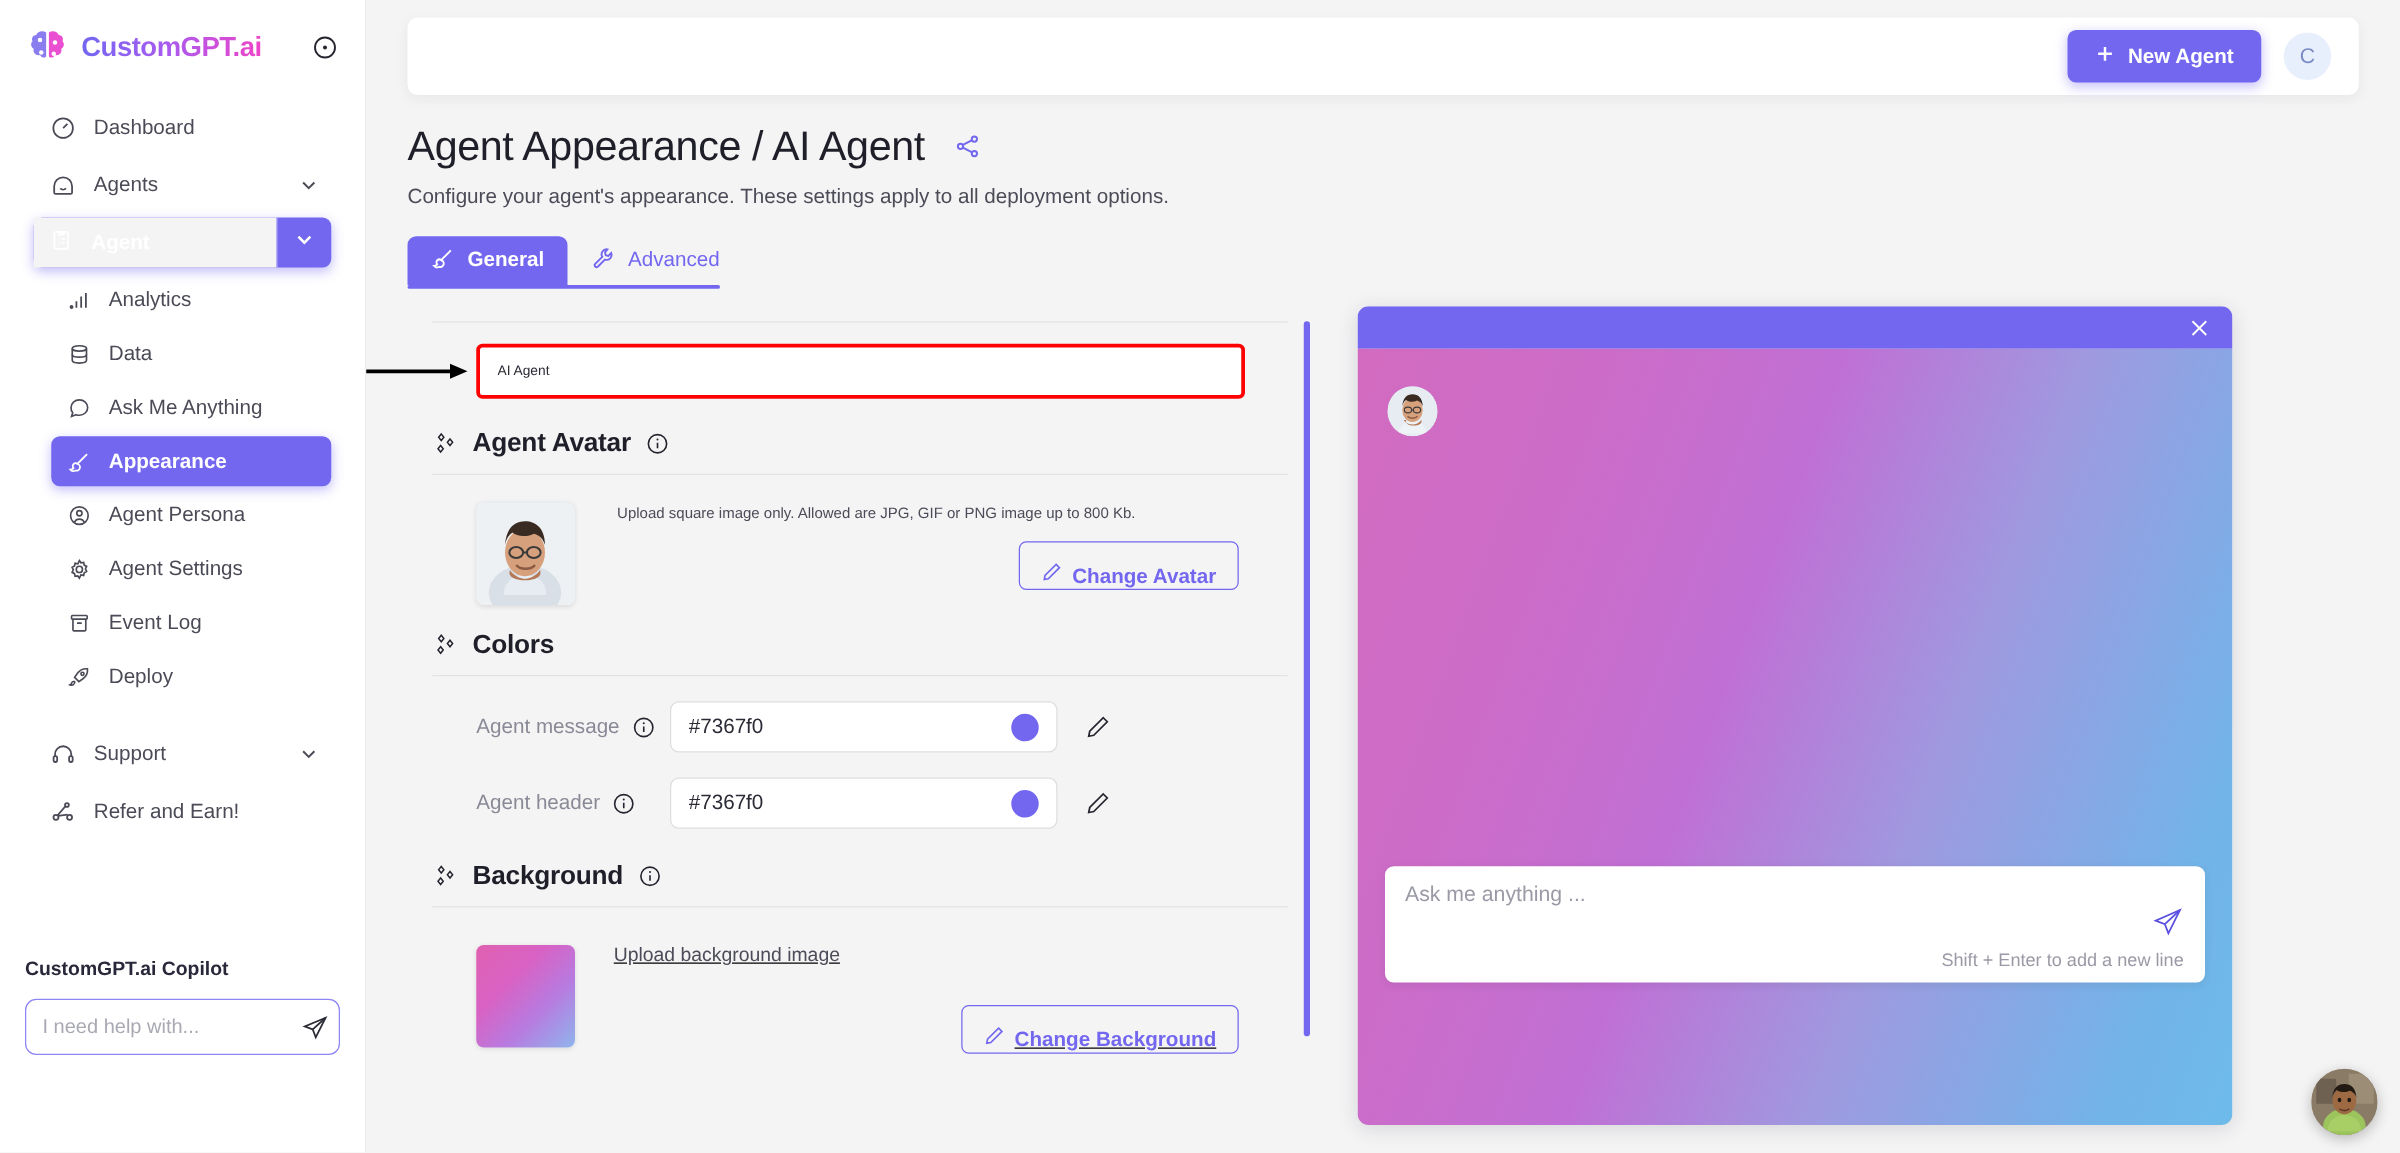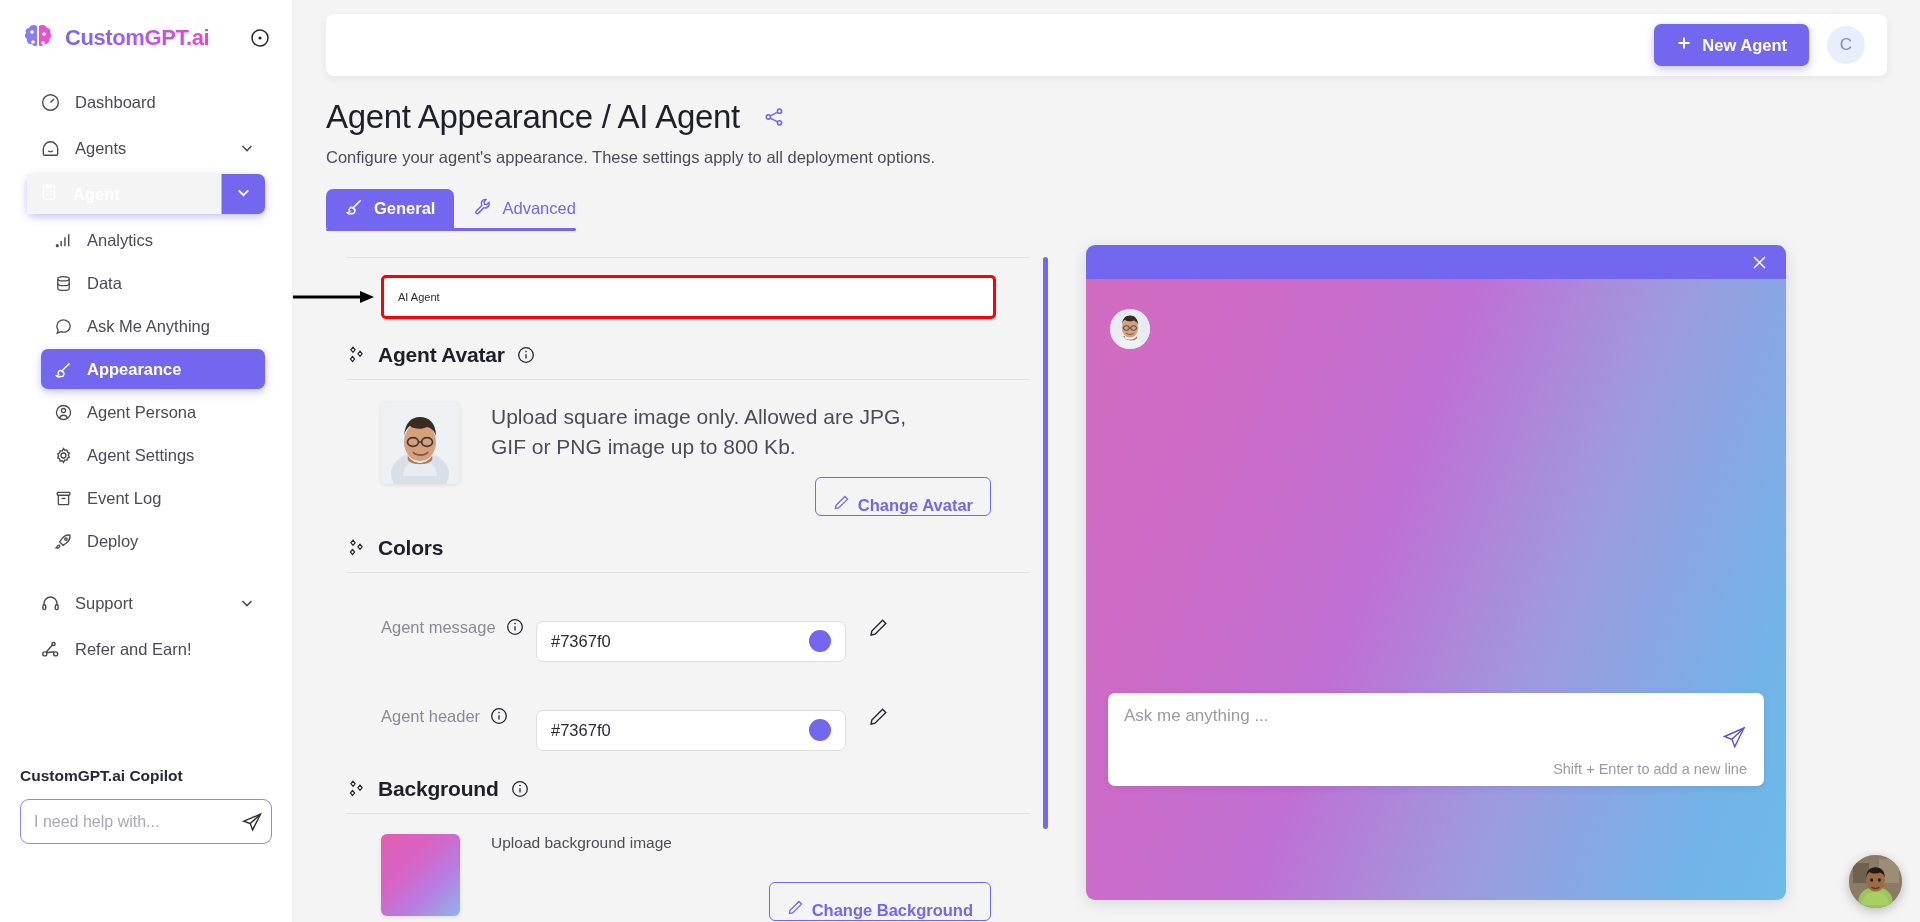--- a/index.html
+++ b/index.html
@@ -131,45 +131,44 @@
   }
   .arrow-annot { position: absolute; left: -103px; top: 15px; }
 
   .avatar-row { display: flex; margin: 22px 0 0 55px; }
   .avatar-thumb {
     width: 79px; height: 82px; border-radius: 6px; overflow: hidden;
     background: #e9eef2; flex: 0 0 79px;
     box-shadow: 0 1px 4px rgba(0,0,0,.10);
   }
   .avatar-body { margin-left: 31px; width: 420px; }
-  .avatar-help { font-size: 21px; color: #4c4c58; line-height: 1.45; width: 420px; }
+  .avatar-help { font-size: 12px; color: #4c4c58; line-height: 1.45; width: 420px; text-align: center; }
   .outline-btn {
     display: inline-flex; align-items: flex-end; gap: 8px; height: 39px;
     border: 1px solid #7367f0; color: #7367f0; background: transparent;
     border-radius: 6px; padding: 0 17px; font-size: 16.5px; cursor: pointer;
     font-weight: bold; font-family: "Liberation Sans", sans-serif;
   }
   .btn-right { display: flex; justify-content: flex-end; margin-top: 14px; width: 500px; }
 
   .color-row { display: flex; align-items: center; margin: 20px 0 0 55px; }
   .color-label { width: 155px; display: flex; align-items: center; gap: 10px; font-size: 16.5px; color: #8a8a97; }
   .color-field {
     width: 310px; height: 41px; background: #fff; border: 1px solid #dededf;
     border-radius: 7px; display: flex; align-items: center; padding: 12px 14px;
     justify-content: space-between;
-    margin-top: 28px;
   }
   .color-field input {
     border: none; outline: none; font-size: 16.5px; color: #2b2b36; width: 230px;
     font-family: "Liberation Sans", sans-serif; background: transparent;
   }
   .swatch { width: 22px; height: 22px; border-radius: 50%; }
   .pencil-ic { width: 21px; height: 21px; margin-left: 22px; cursor: pointer; }
 
-  .bg-row { display: flex; margin: 20px 0 0 55px; }
+  .bg-row { display: flex; margin: 30px 0 0 55px; text-decoration: underline; }
   .bg-thumb { width: 79px; height: 82px; border-radius: 6px; flex: 0 0 79px;
               background: linear-gradient(135deg,#e060b0 0%, #d862c4 35%, #b77be0 65%, #8fb5ec 100%);
               box-shadow: 0 1px 4px rgba(0,0,0,.10); }
   .bg-body { margin-left: 31px; }
   .bg-help { font-size: 15.5px; color: #4c4c58; }
 
   
   .preview-col { margin-left: 38px; width: 700px; }
   .chat-window {
     width: 700px; height: 655px; border-radius: 9px; overflow: hidden;

